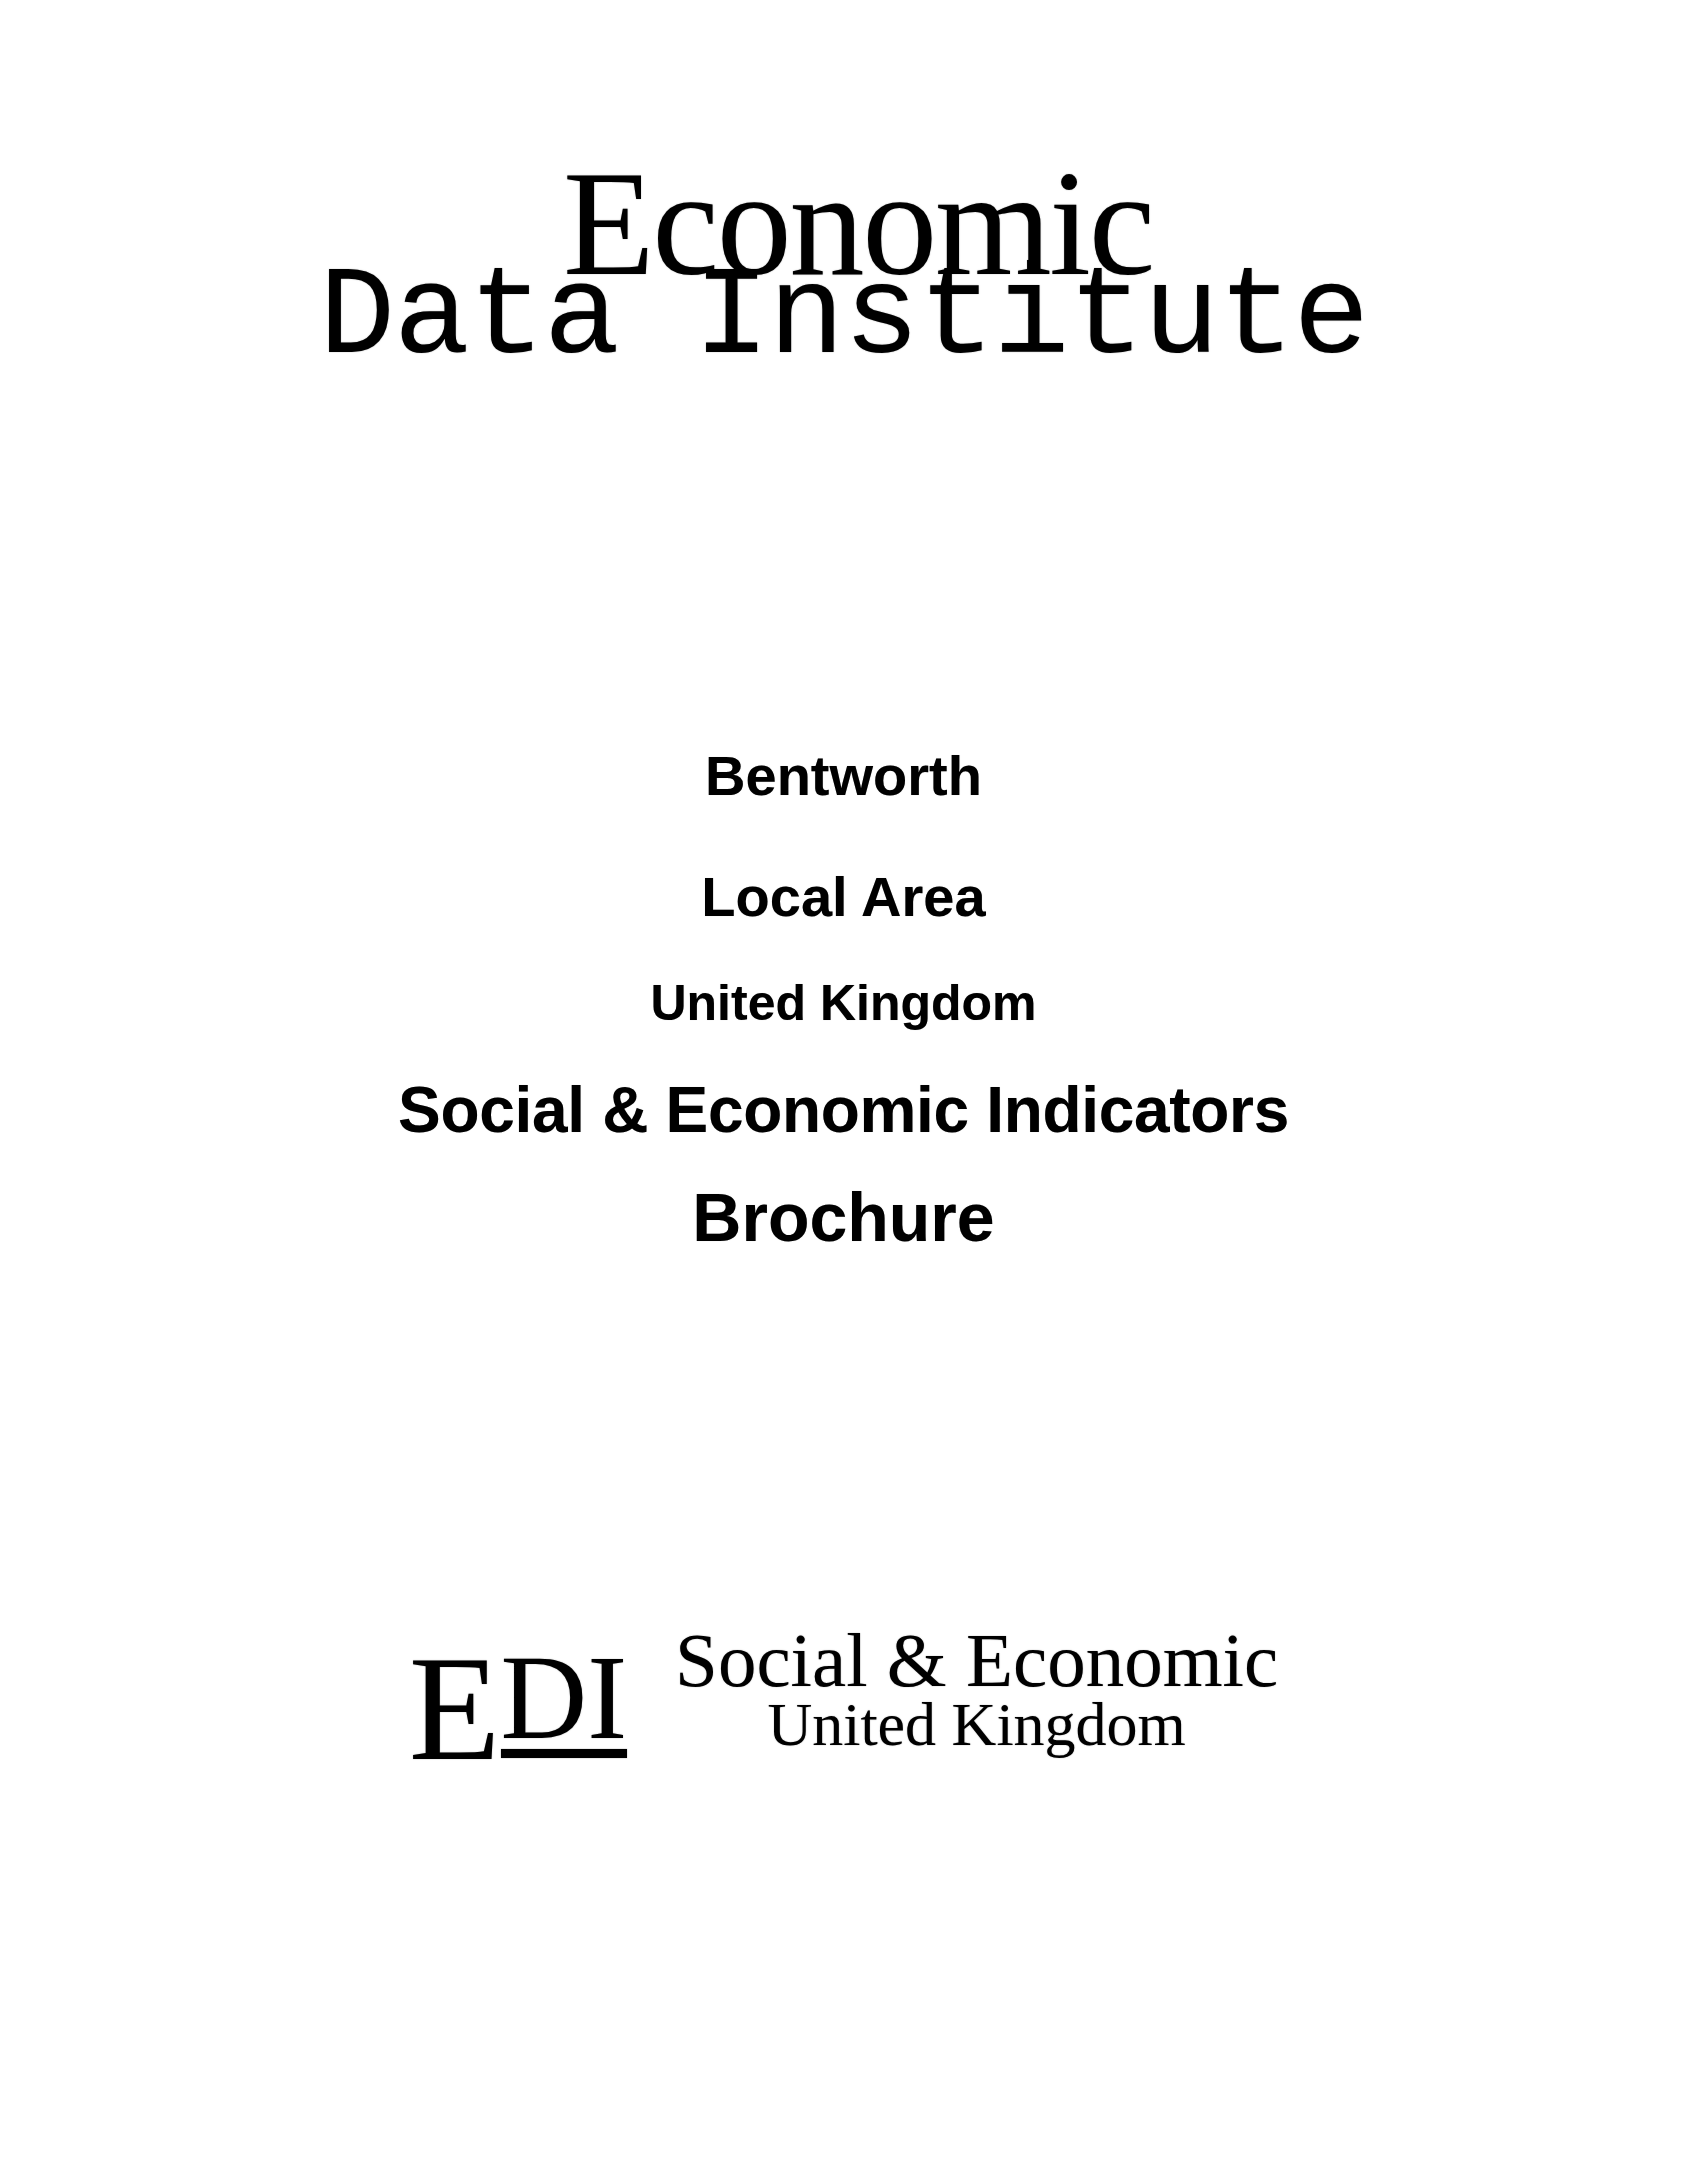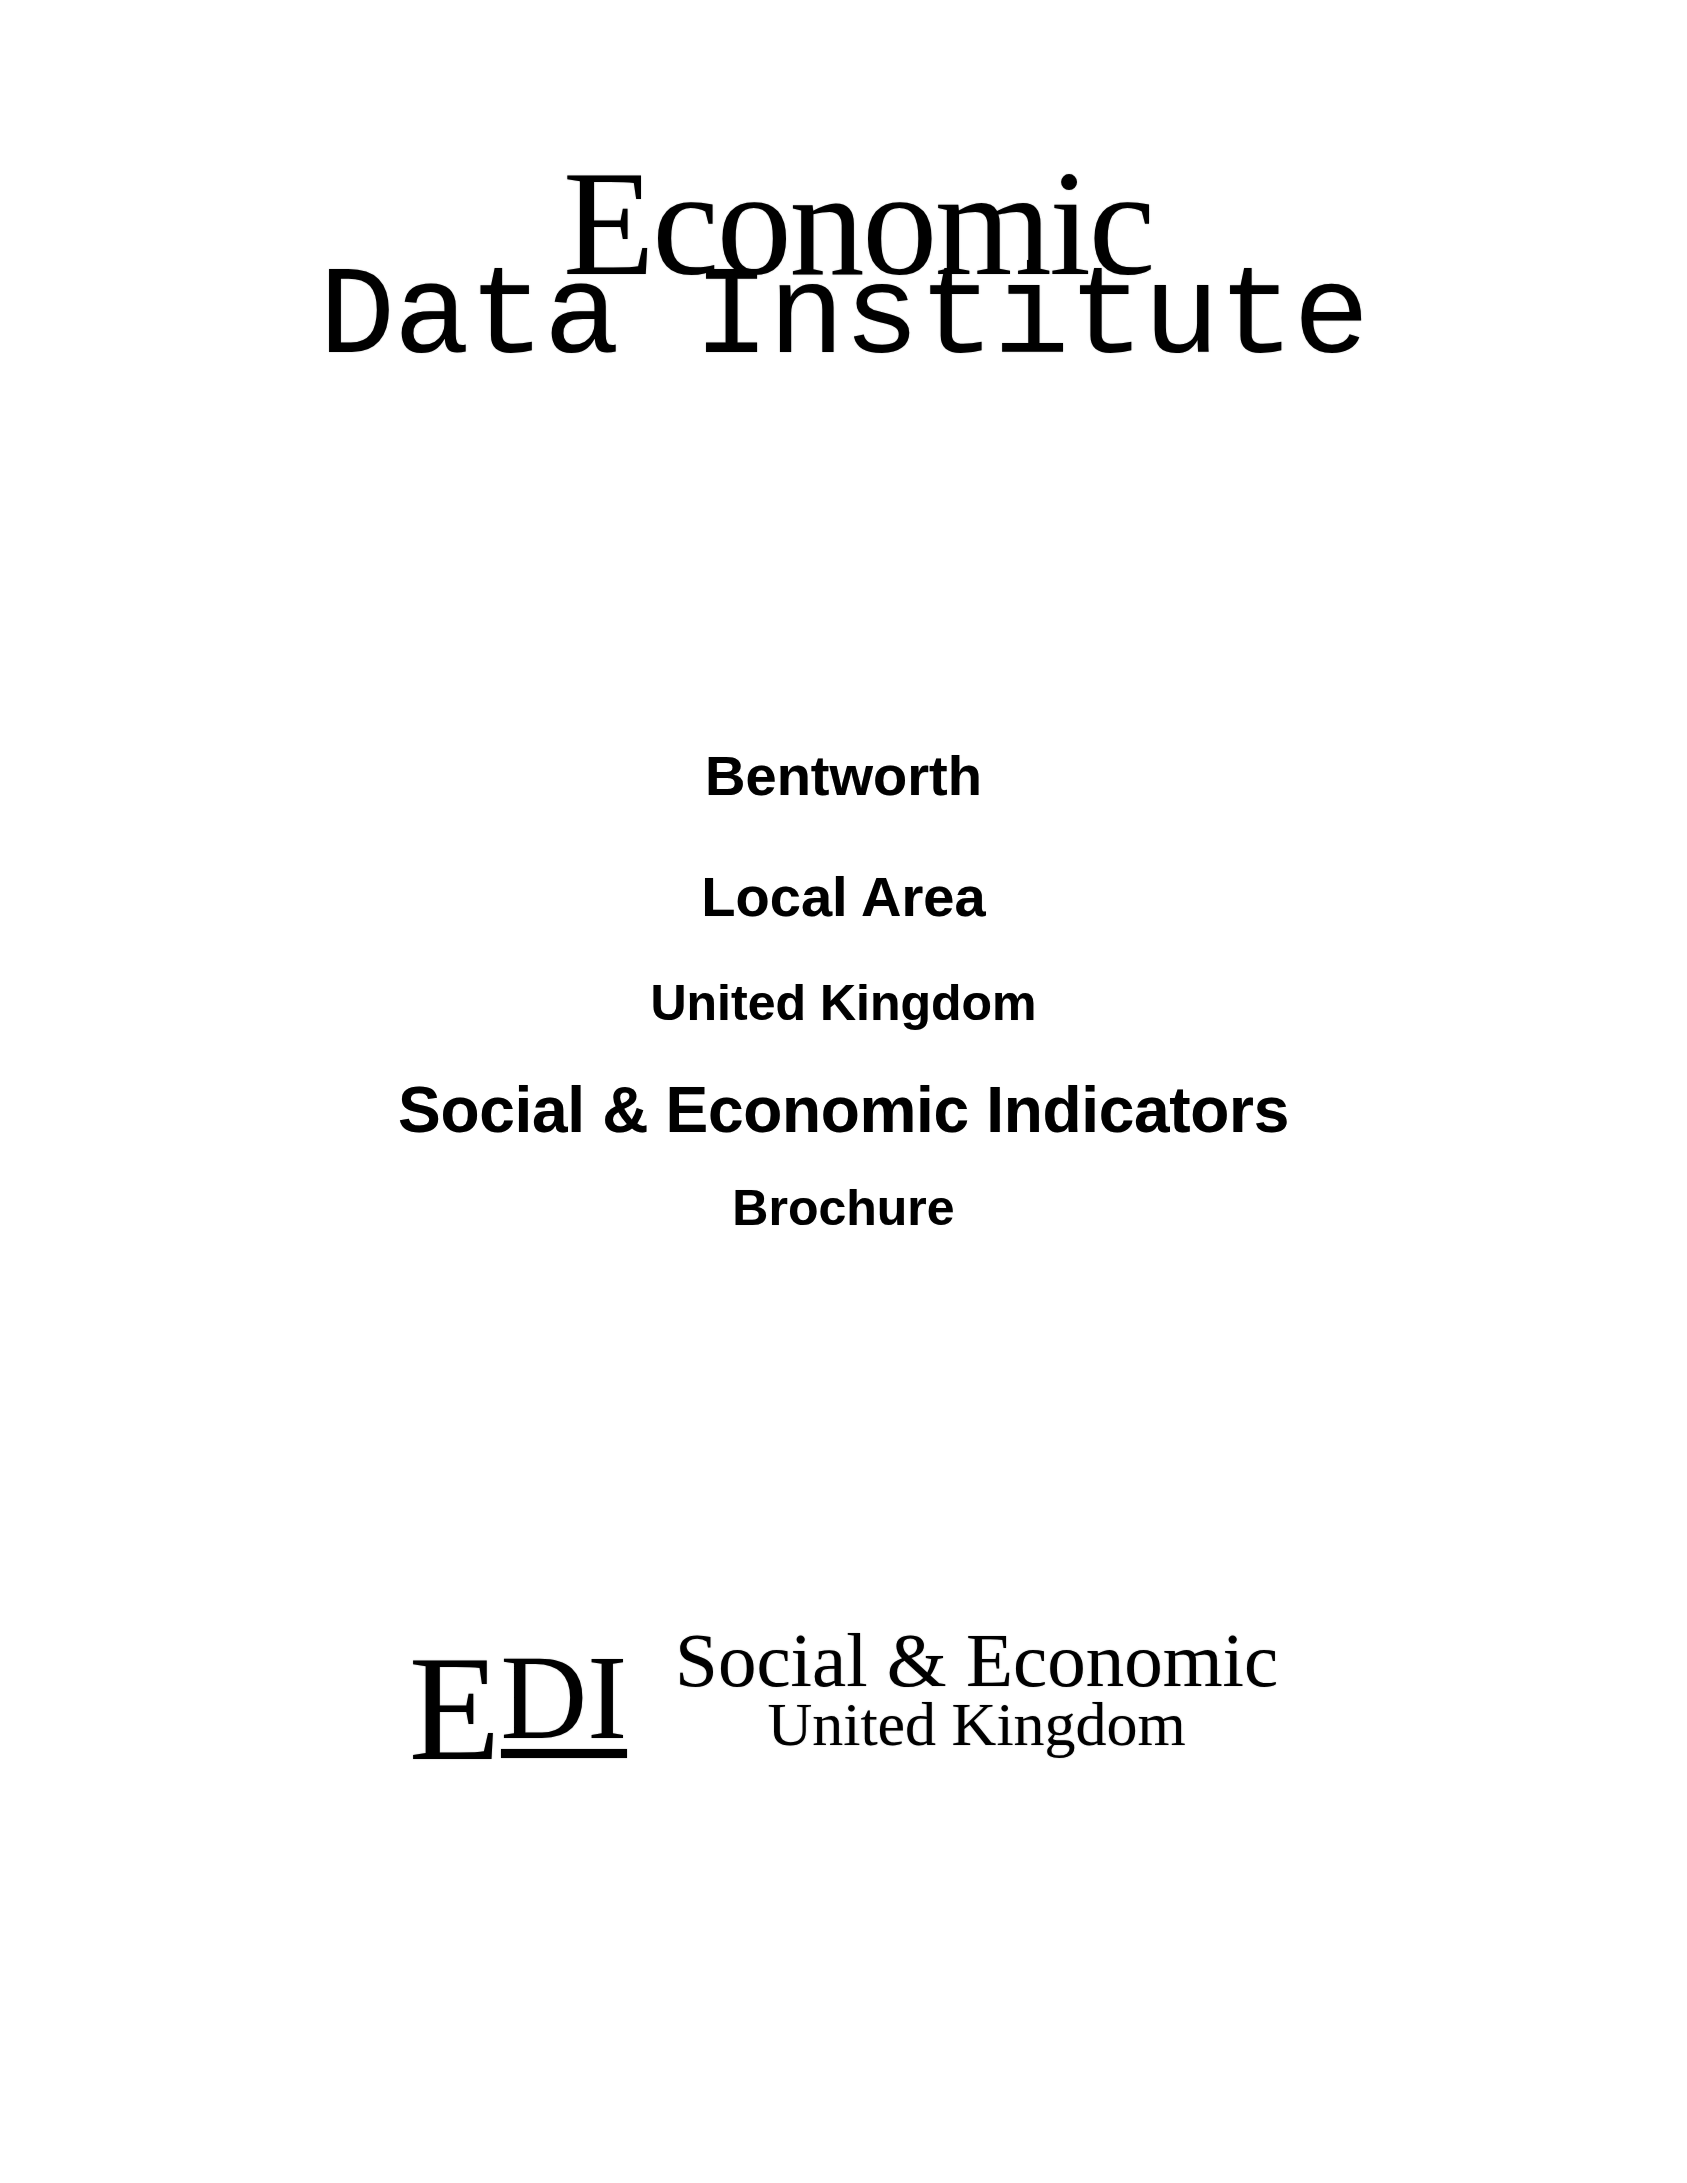--- a/index.html
+++ b/index.html
@@ -58,21 +58,21 @@
     line-height: 1;
     color: #000000;
     text-shadow: 0 0 0.7px rgba(0,0,0,0.35);
     white-space: nowrap;
     margin: 0;
   }
   .area-name      { top: 748px; font-size: 56px; }
   .area-type      { top: 869px; font-size: 56px; }
   .country        { top: 978px; font-size: 50px; }
   .subject        { top: 1078px; font-size: 64px; letter-spacing: -0.005em; }
-  .doc-type       { top: 1183px; font-size: 50px; }
+  .doc-type       { top: 1183px; font-size: 68px; }
 
   
   .footer-logo {
     position: absolute;
     top: 1633px;
     left: 0;
     right: 0;
     display: flex;
     justify-content: center;
     align-items: flex-start;

